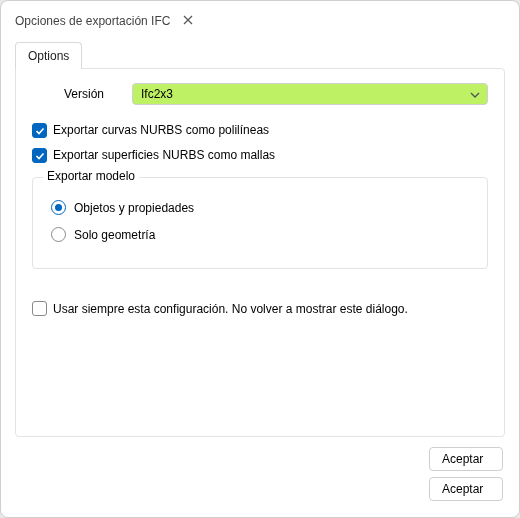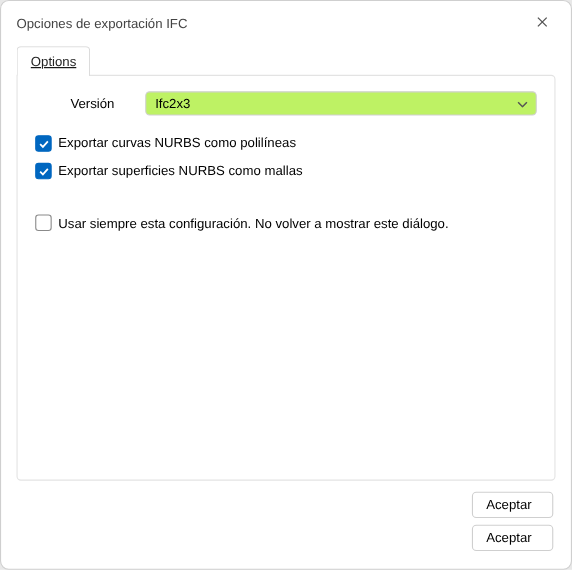--- a/index.html
+++ b/index.html
@@ -16,21 +16,21 @@
     background: #ffffff;
     border: 1px solid #cfcfcf;
     border-radius: 8px;
     display: flex;
     flex-direction: column;
     position: relative;
   }
   .titlebar {
     display: flex;
     align-items: center;
-    justify-content: space-between;
+    justify-content: flex-start;
     padding: 8px 8px 8px 14px;
   }
   .titlebar-title {
     color: #444;
     font-size: 12px;
   }
   .close-btn {
     width: 36px;
     height: 24px;
     display: flex;
@@ -39,21 +39,20 @@
     border-radius: 4px;
     color: #555;
     cursor: pointer;
   }
   .close-btn svg { width: 10px; height: 10px; }
 
   .tabbar {
     display: flex;
     gap: 0;
     padding: 0 14px;
-    text-decoration: underline;
   }
   .tab {
     padding: 6px 12px 6px 12px;
     border: 1px solid transparent;
     border-bottom: none;
     border-radius: 4px 4px 0 0;
     cursor: pointer;
     color: #222;
     position: relative;
     top: 1px;
@@ -244,20 +243,33 @@
 
     <div class="check-row">
       <span class="cbx checked">
         <svg viewBox="0 0 10 10" stroke="currentColor" stroke-width="1.6" fill="none">
           <path d="M1.5 5 L4 7.5 L8.5 2.5"></path>
         </svg>
       </span>
       <span>Exportar superficies NURBS como mallas</span>
     </div>
 
+    <div class="fieldset">
+      <span class="fieldset-legend">Exportar modelo</span>
+
+      <div class="radio-row">
+        <span class="radio selected"></span>
+        <span>Objetos y propiedades</span>
+      </div>
+
+      <div class="radio-row">
+        <span class="radio"></span>
+        <span>Solo geometría</span>
+      </div>
+    </div>
 
     <div class="remember-row">
       <span class="cbx"></span>
       <span>Usar siempre esta configuración. No volver a mostrar este diálogo.</span>
     </div>
 
   </div>
 
   <div class="buttons">
     <div class="btn">

